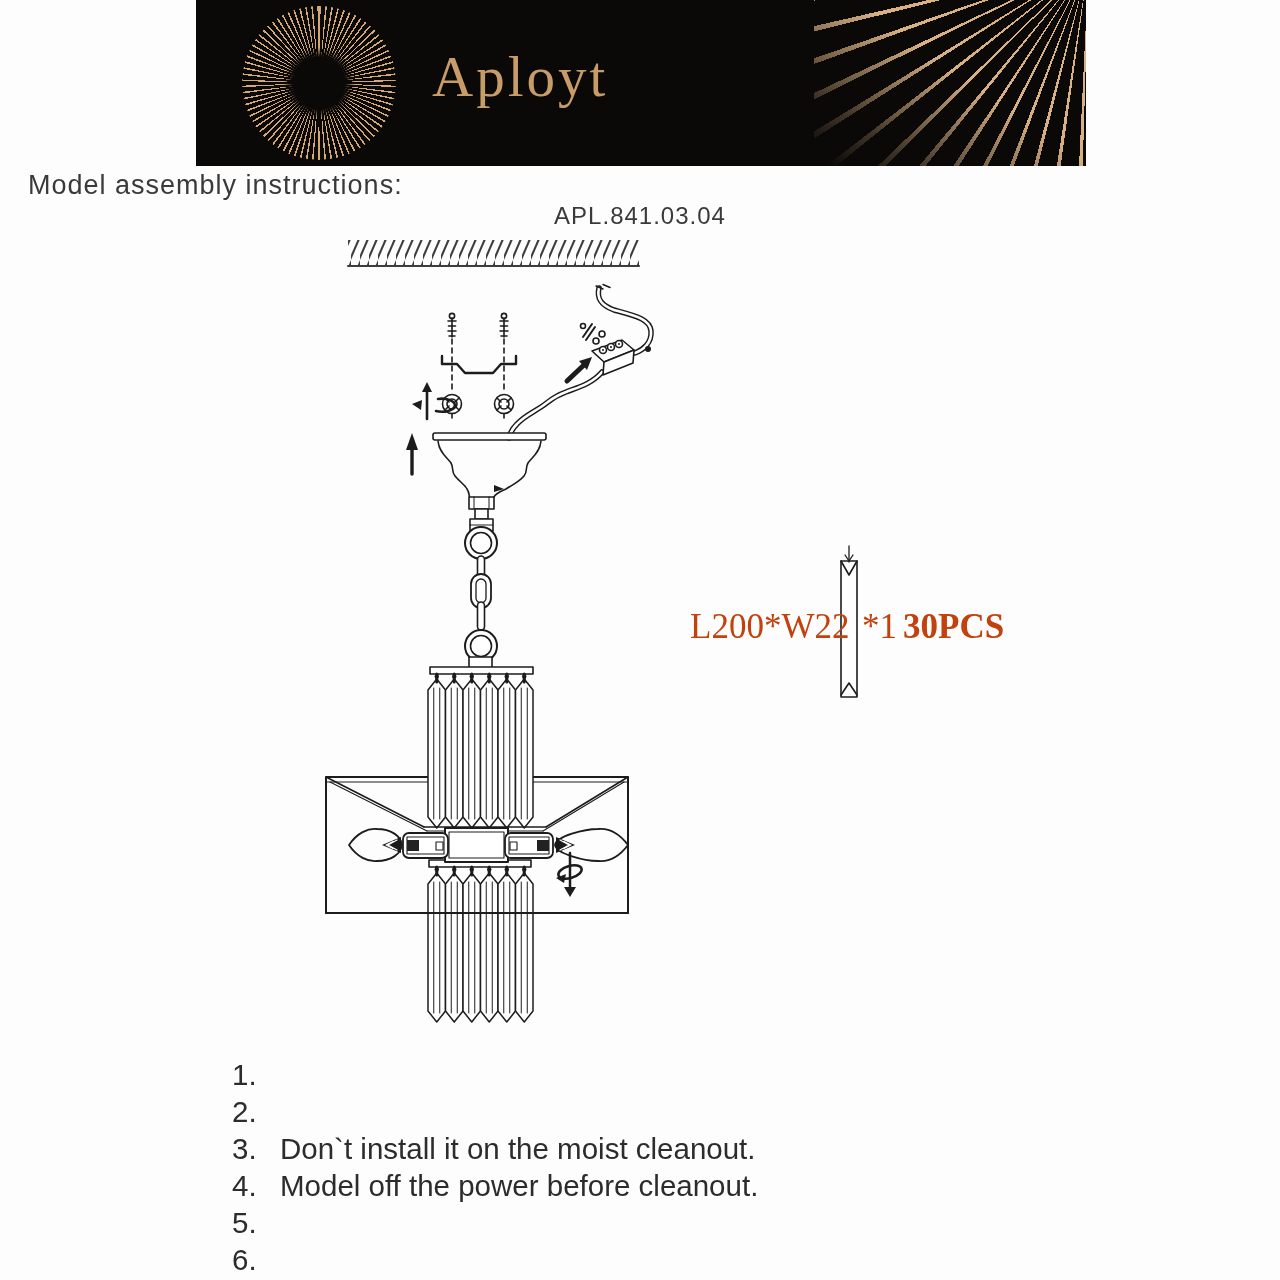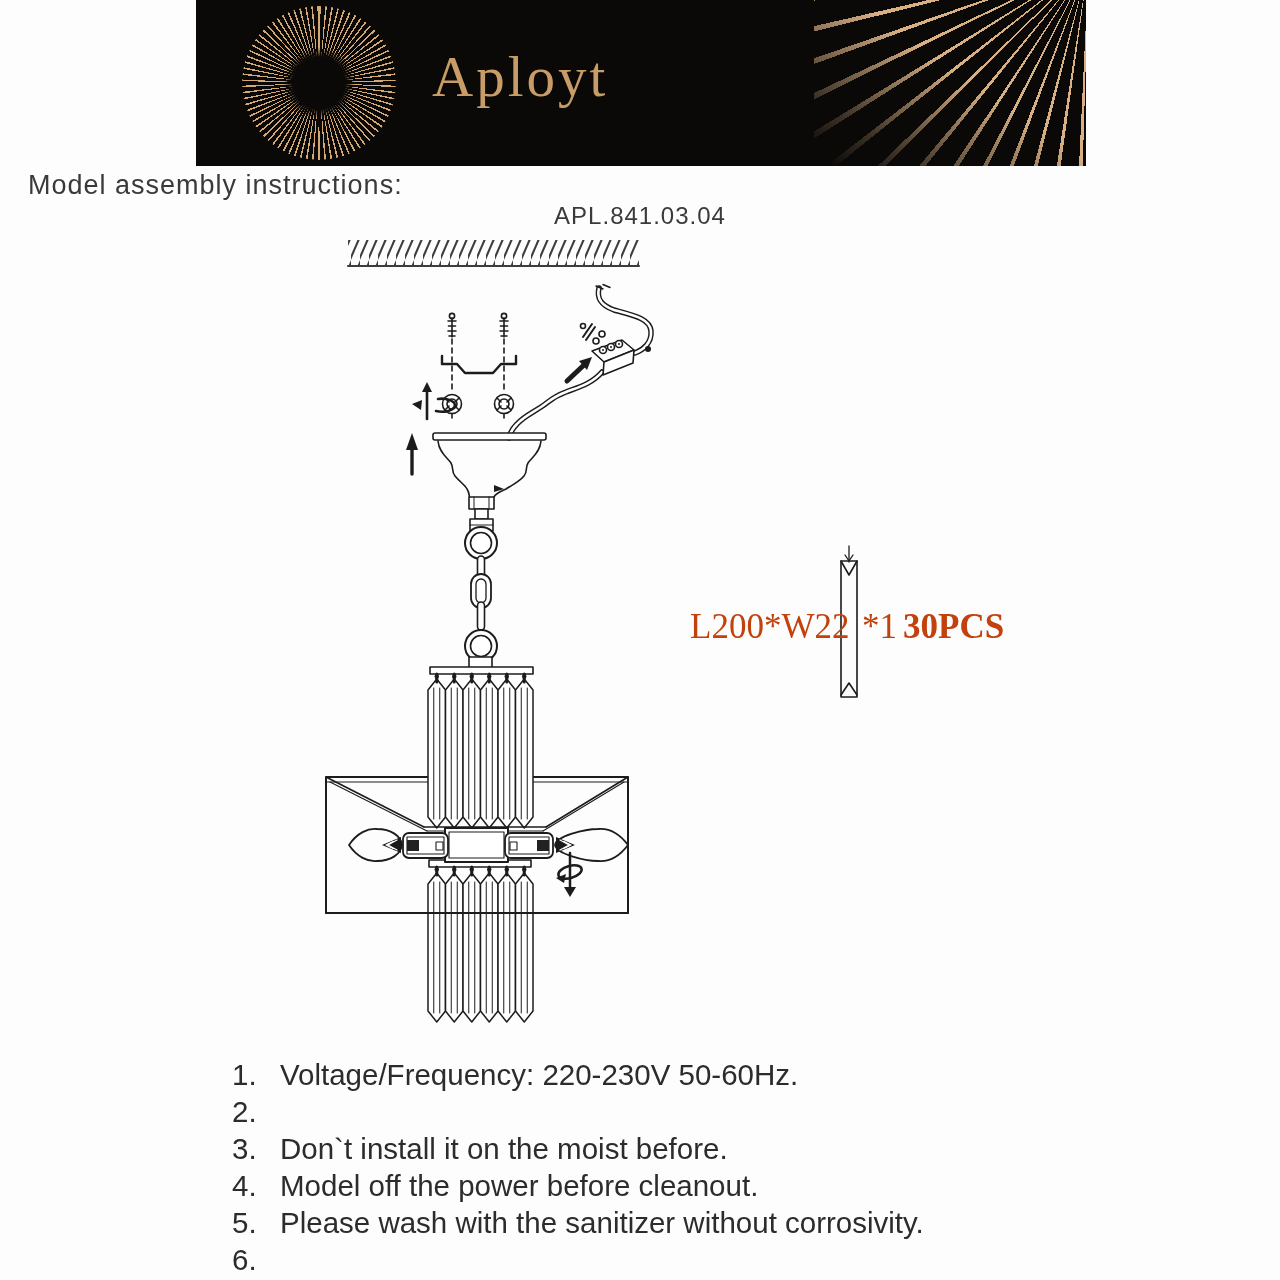--- a/index.html
+++ b/index.html
@@ -233,35 +233,33 @@
     </g>
   </svg>
 
   <div class="spec spec-size">L200*W22</div>
   <div class="spec spec-mult">*1</div>
   <div class="spec spec-qty">30PCS</div>
 
   <ol class="instructions">
     <li>
       <span class="num">1.</span>
-      <span>Voltage/Frequency: 220-230V 50-60Hz.</span>
     </li>
     <li>
       <span class="num">2.</span>
     </li>
     <li>
       <span class="num">3.</span>
-      <span>Don`t install it on the moist before.</span>
+      <span>Don`t install it on the moist cleanout.</span>
     </li>
     <li>
       <span class="num">4.</span>
       <span>Model off the power before cleanout.</span>
     </li>
     <li>
       <span class="num">5.</span>
-      <span>Please wash with the sanitizer without corrosivity.</span>
     </li>
     <li>
       <span class="num">6.</span>
     </li>
   </ol>
 
 </div>
 
 </body></html>

